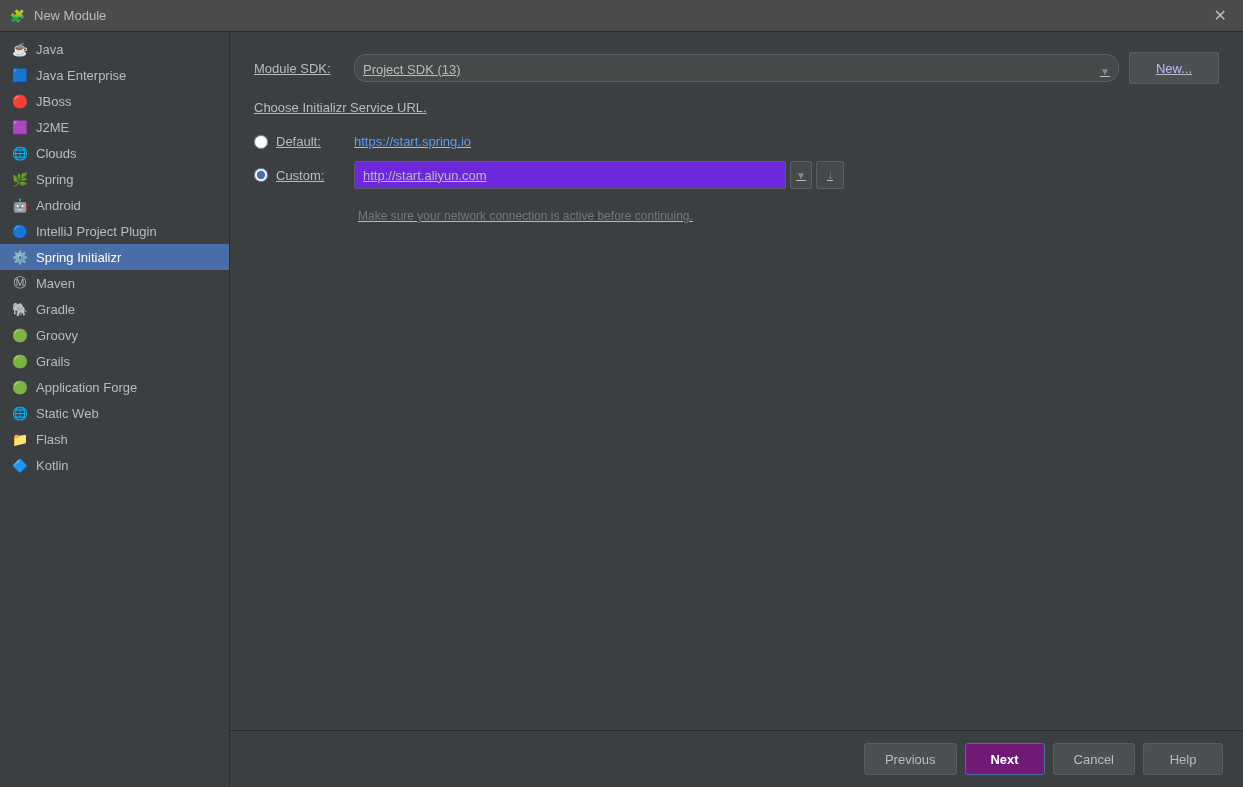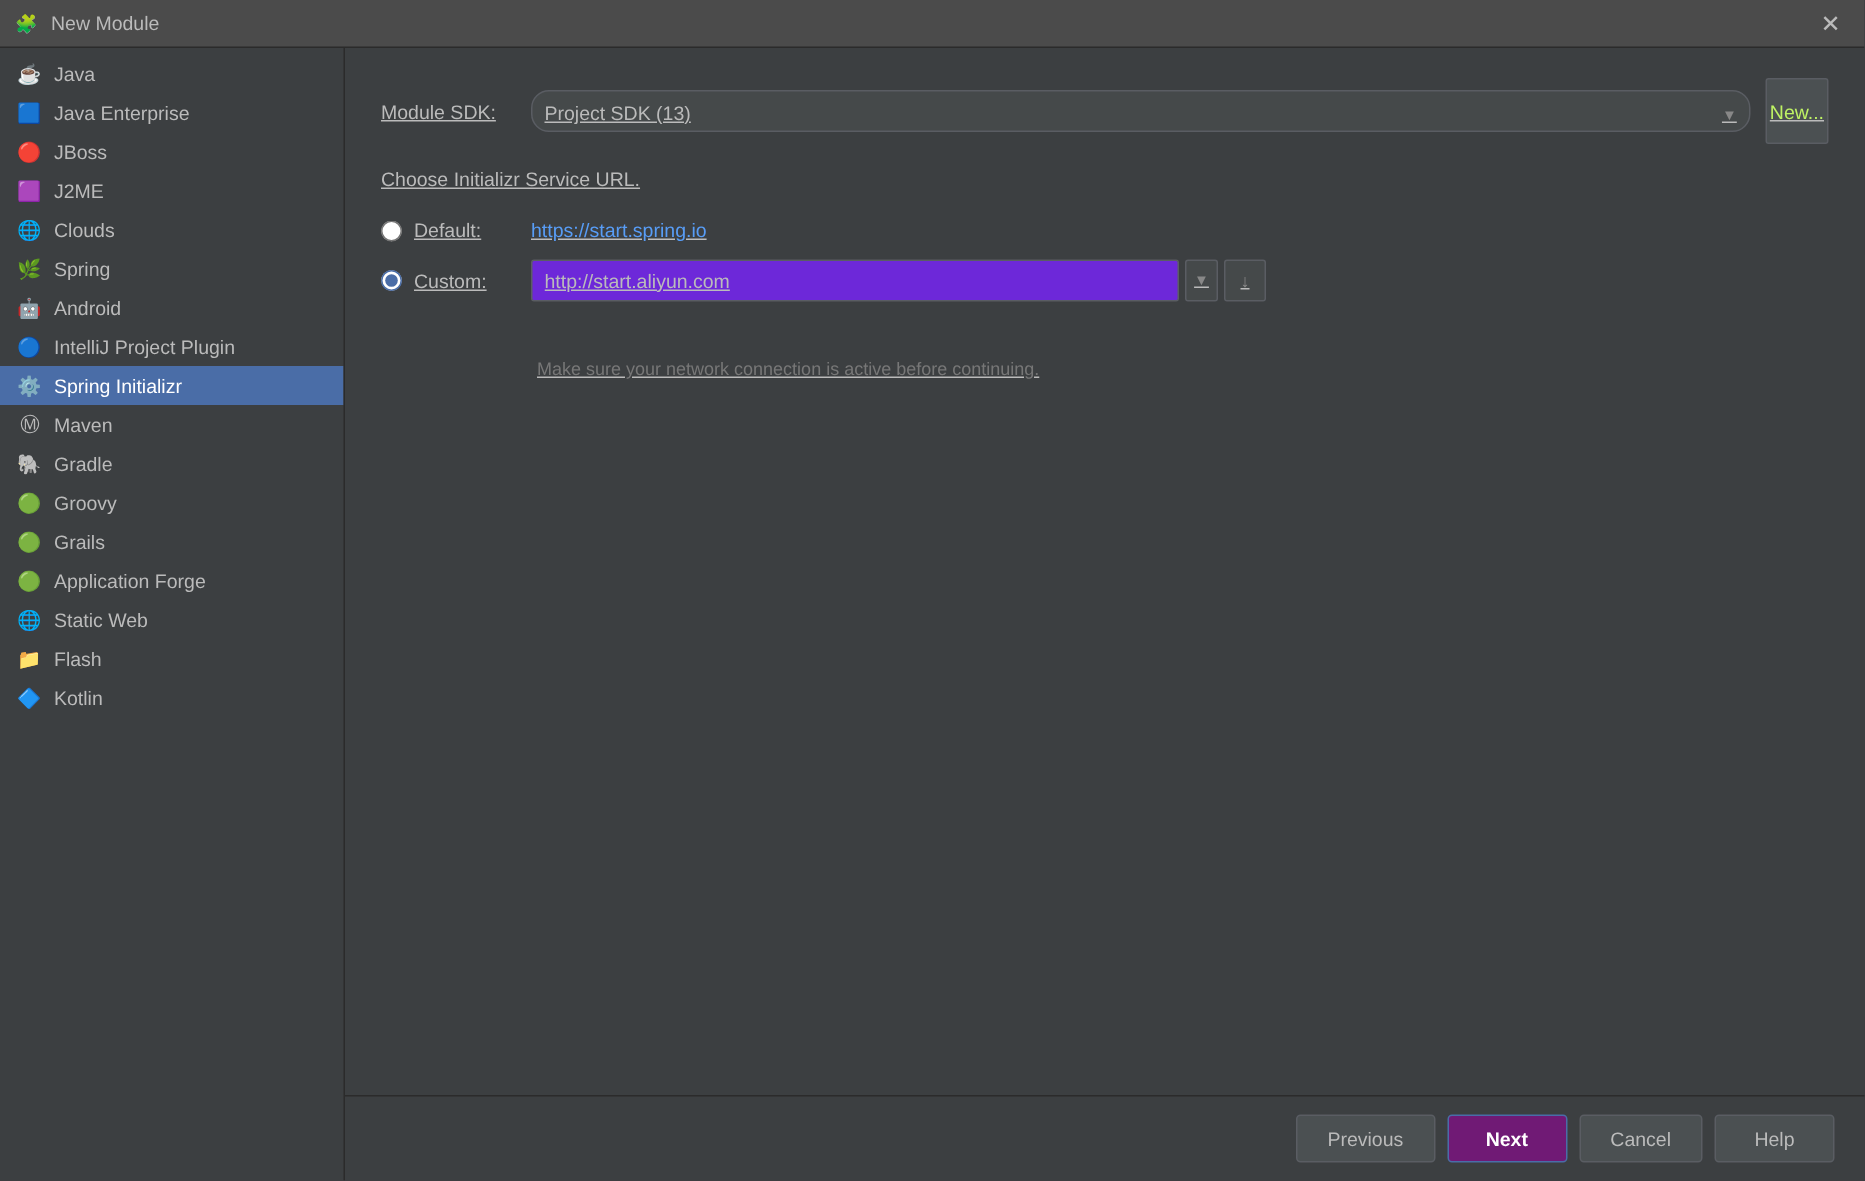--- a/index.html
+++ b/index.html
@@ -120,40 +120,40 @@
       cursor: pointer;
       border-radius: 12px;
     }
     .sdk-dropdown-arrow {
       color: #888;
       font-size: 10px;
     }
     .new-btn {
       background: #4b5052;
       border: 1px solid #5a5d63;
-      color: #bef264;
-      padding: 4px 2px;
-      font-size: 13px;
-      height: 44px;
+      color: #c4b5fd;
+      padding: 4px 26px;
+      font-size: 13px;
+      height: 32px;
       cursor: pointer;
       border-radius: 2px;
       white-space: nowrap;
     }
 
     .choose-label {
       font-size: 13px;
       color: #bbbbbb;
       margin-bottom: 19px;
     }
 
     .radio-group {
       display: flex;
       flex-direction: column;
       gap: 12px;
-      margin-bottom: 32px;
+      margin-bottom: 14px;
     }
     .radio-row {
       display: flex;
       align-items: center;
       gap: 8px;
     }
     .radio-input {
       width: 14px;
       height: 14px;
       cursor: pointer;

